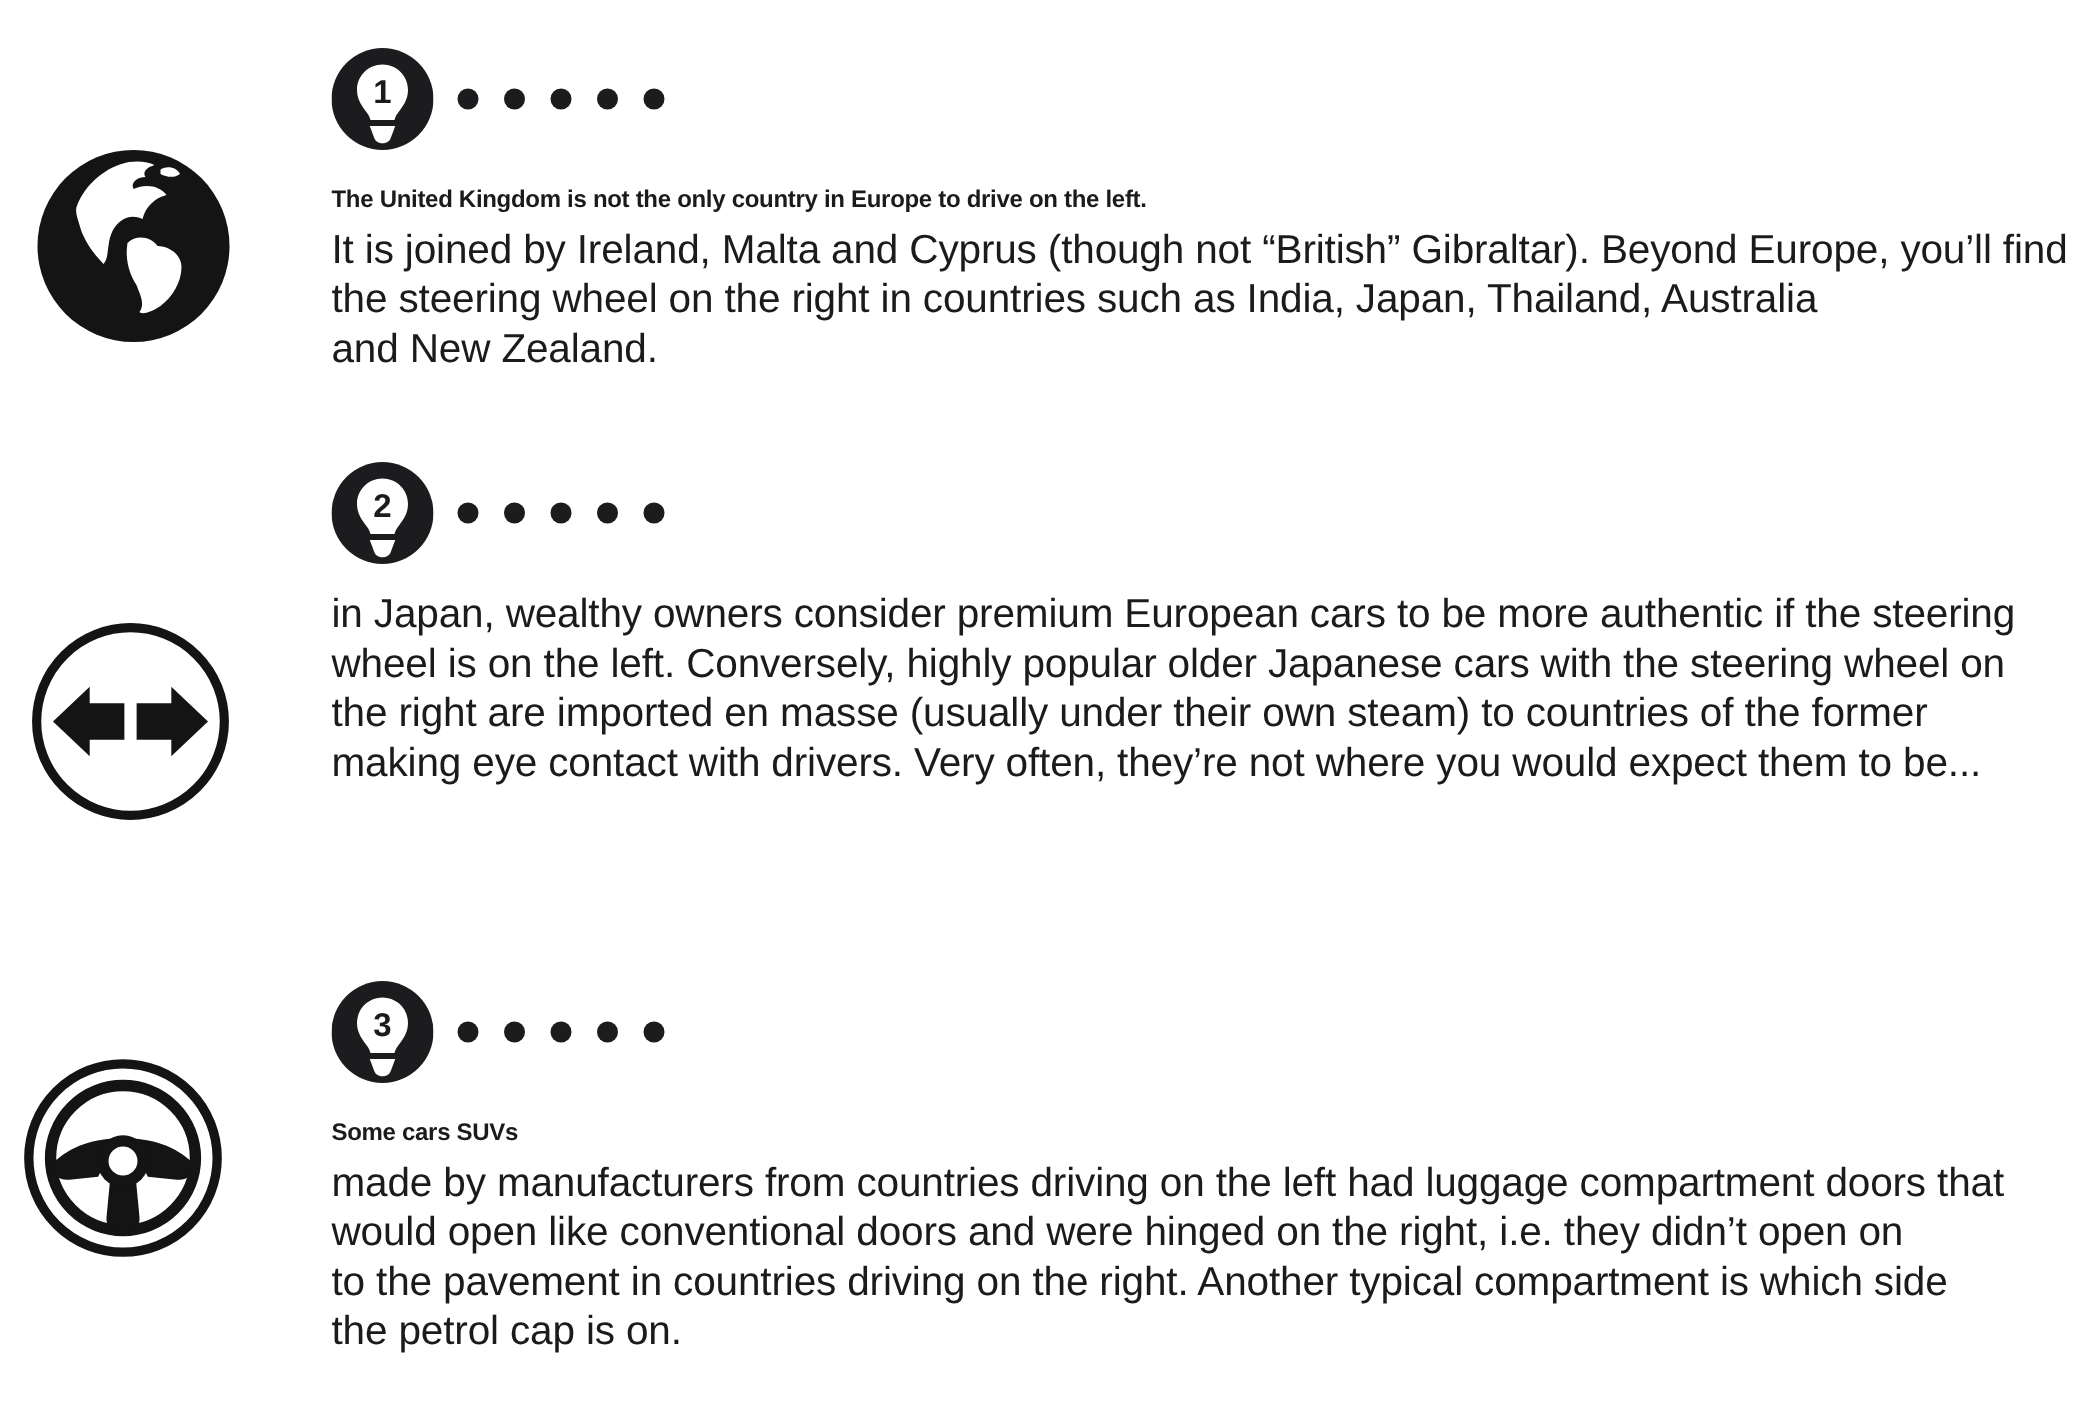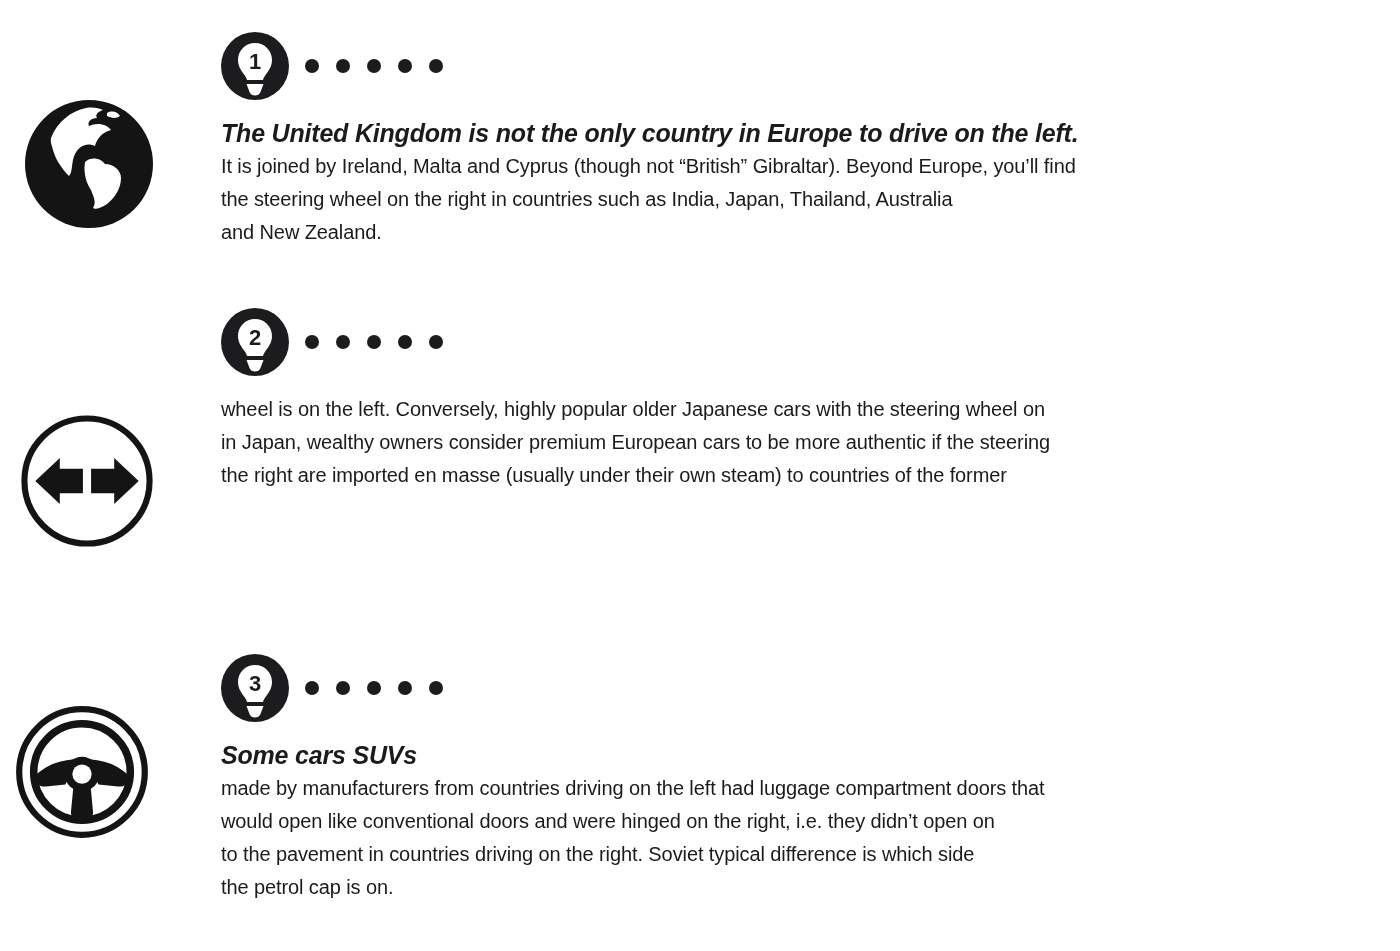--- a/index.html
+++ b/index.html
@@ -23,28 +23,27 @@
   .badge { width: 68px; height: 68px; display: block; }
   .dots { display: flex; gap: 17px; margin-left: 16px; }
   .dot {
     width: 14px; height: 14px;
     border-radius: 50%;
     background: #1c1c1e;
   }
   .text-block { position: absolute; left: 221px; }
   .heading {
     font-weight: bold;
-    font-size: 25px;
+    font-size: 16px;
     line-height: 33px;
     letter-spacing: -0.2px;
     white-space: nowrap;
-    font-style: italic;
   }
   .bodyline {
-    font-size: 20px;
+    font-size: 27px;
     line-height: 33px;
     letter-spacing: -0.1px;
     white-space: nowrap;
   }
   .badge-num {
     font-family: "Liberation Sans", sans-serif;
     font-weight: bold;
     font-size: 22px;
     fill: #1c1c1e;
     text-anchor: middle;
@@ -108,23 +107,24 @@
     </svg>
     <div class="dots">
       <span class="dot"></span>
       <span class="dot"></span>
       <span class="dot"></span>
       <span class="dot"></span>
       <span class="dot"></span>
     </div>
   </div>
   <div class="text-block" style="top:393px;">
+    <div class="bodyline">in Japan, wealthy owners consider premium European cars to be more authentic if the steering</div>
     <div class="bodyline">wheel is on the left. Conversely, highly popular older Japanese cars with the steering wheel on</div>
-    <div class="bodyline">in Japan, wealthy owners consider premium European cars to be more authentic if the steering</div>
     <div class="bodyline">the right are imported en masse (usually under their own steam) to countries of the former</div>
+    <div class="bodyline">making eye contact with drivers. Very often, they’re not where you would expect them to be...</div>
   </div>
 
   <div class="badge-row" style="top:654px;">
     <svg class="badge" viewBox="0 0 68 68">
       <circle cx="34" cy="34" r="34" fill="#1c1c1e"></circle>
       <path d="M34 11 C43.5 11 51 18.5 51 28 C51 35 47 39.5 44.5 43 C43.3 44.7 42.5 46 42 48 L26 48 C25.5 46 24.7 44.7 23.5 43 C21 39.5 17 35 17 28 C17 18.5 24.5 11 34 11 Z" fill="#ffffff"></path>
       <text class="badge-num" x="34" y="36.5">3</text>
       <path d="M25.5 52 L42.5 52 L39.5 60 C38.5 62.5 36.5 63.5 34 63.5 C31.5 63.5 29.5 62.5 28.5 60 Z" fill="#ffffff"></path>
     </svg>
     <div class="dots">
@@ -132,17 +132,17 @@
       <span class="dot"></span>
       <span class="dot"></span>
       <span class="dot"></span>
       <span class="dot"></span>
     </div>
   </div>
   <div class="text-block" style="top:739px;">
     <div class="heading">Some cars SUVs</div>
     <div class="bodyline">made by manufacturers from countries driving on the left had luggage compartment doors that</div>
     <div class="bodyline">would open like conventional doors and were hinged on the right, i.e. they didn’t open on</div>
-    <div class="bodyline">to the pavement in countries driving on the right. Soviet typical difference is which side</div>
+    <div class="bodyline">to the pavement in countries driving on the right. Another typical compartment is which side</div>
     <div class="bodyline">the petrol cap is on.</div>
   </div>
 
 </div>
 
 </body></html>

